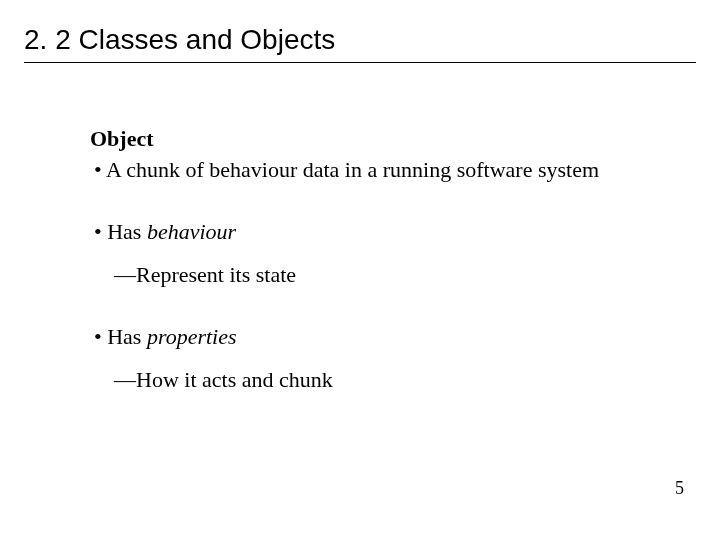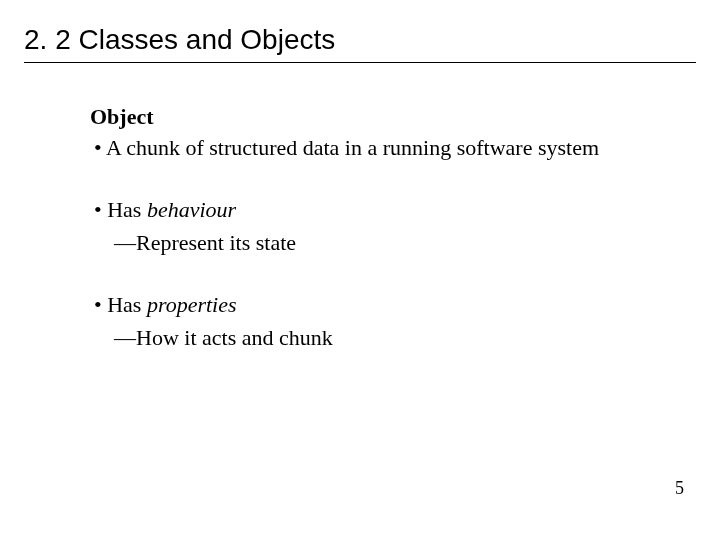--- a/index.html
+++ b/index.html
@@ -24,42 +24,42 @@
     position: absolute;
     left: 24px;
     top: 24px;
     padding-bottom: 6px;
     width: 672px;
     border-bottom: 1px solid #000;
   }
   .body {
     position: absolute;
     left: 90px;
-    top: 103px;
+    top: 125px;
     width: 586px;
     font-size: 22px;
     line-height: 1.3;
   }
   .subhead {
     font-weight: bold;
     margin-bottom: 2px;
   }
   .b1 {
     padding-left: 18px;
     text-indent: -14px;
     margin-top: 2px;
     margin-bottom: 2px;
   }
   .b1::before {
     content: "• ";
   }
   .b2 {
     padding-left: 54px;
     text-indent: -30px;
-    margin-top: 4px;
+    margin-top: 14px;
     margin-bottom: 2px;
   }
   .b2::before {
     content: "—";
   }
   .gap { height: 30px; }
   .italic { font-style: italic; }
   .pagenum {
     position: absolute;
     right: 36px;
@@ -70,21 +70,21 @@
 </head>
 <body>
 
 <div class="slide">
 
   <div class="title">2. 2 Classes and Objects</div>
 
   <div class="body">
     <div class="subhead">Object</div>
 
-    <div class="b1">A chunk of structured data in a running software system</div>
+    <div class="b1">A chunk of behaviour data in a running software system</div>
 
     <div class="gap"></div>
 
     <div class="b1"><span>Has </span><span class="italic">behaviour</span></div>
     <div class="b2">Represent its state</div>
 
     <div class="gap"></div>
 
     <div class="b1"><span>Has </span><span class="italic">properties</span></div>
     <div class="b2">How it acts and chunk</div>

